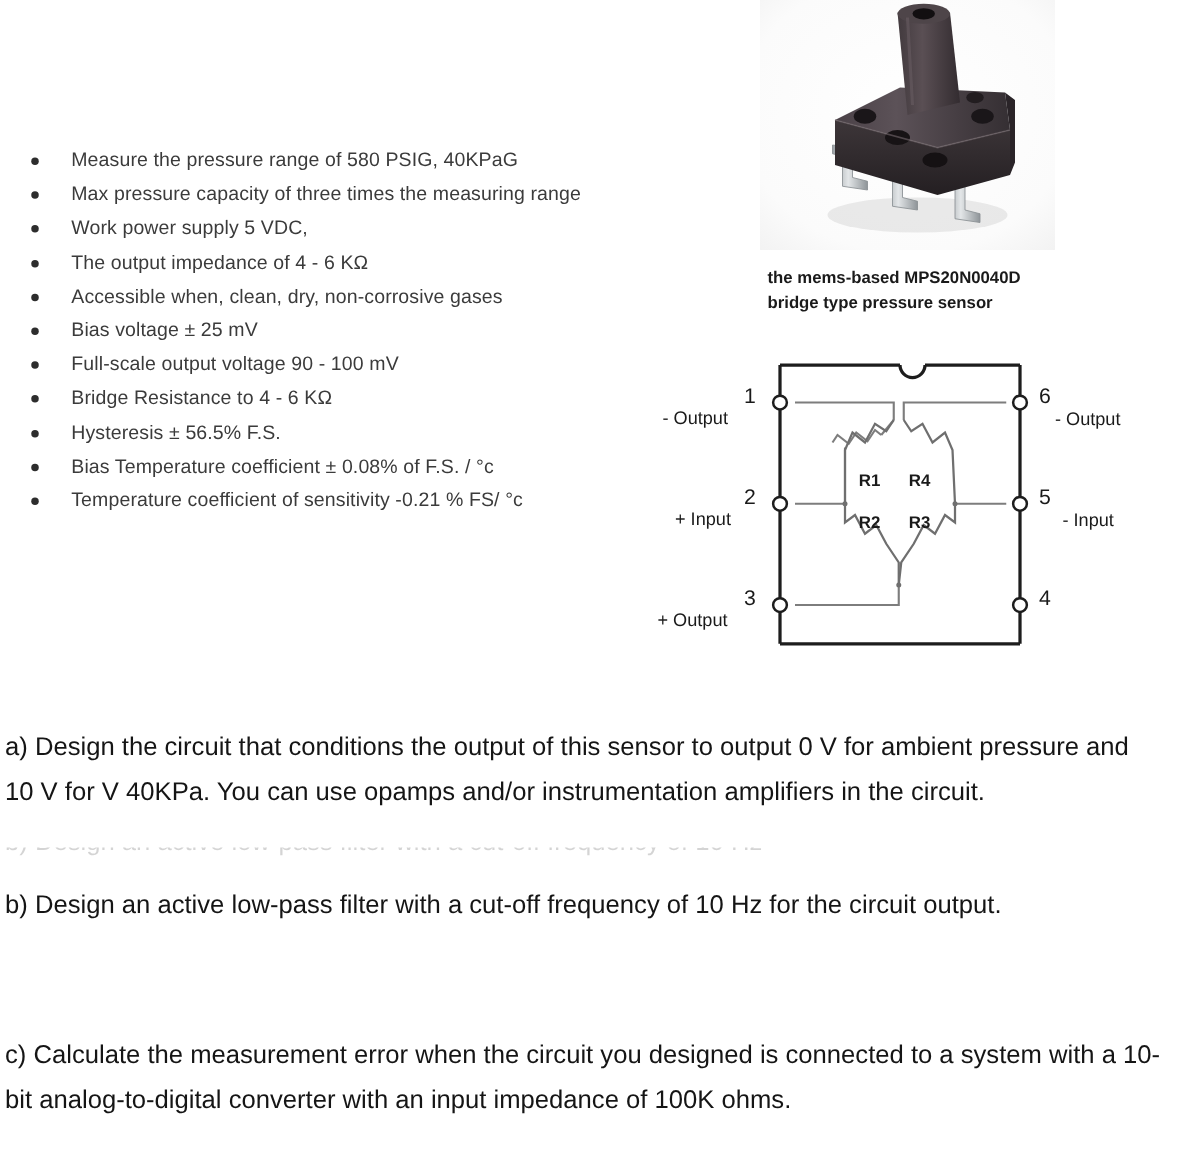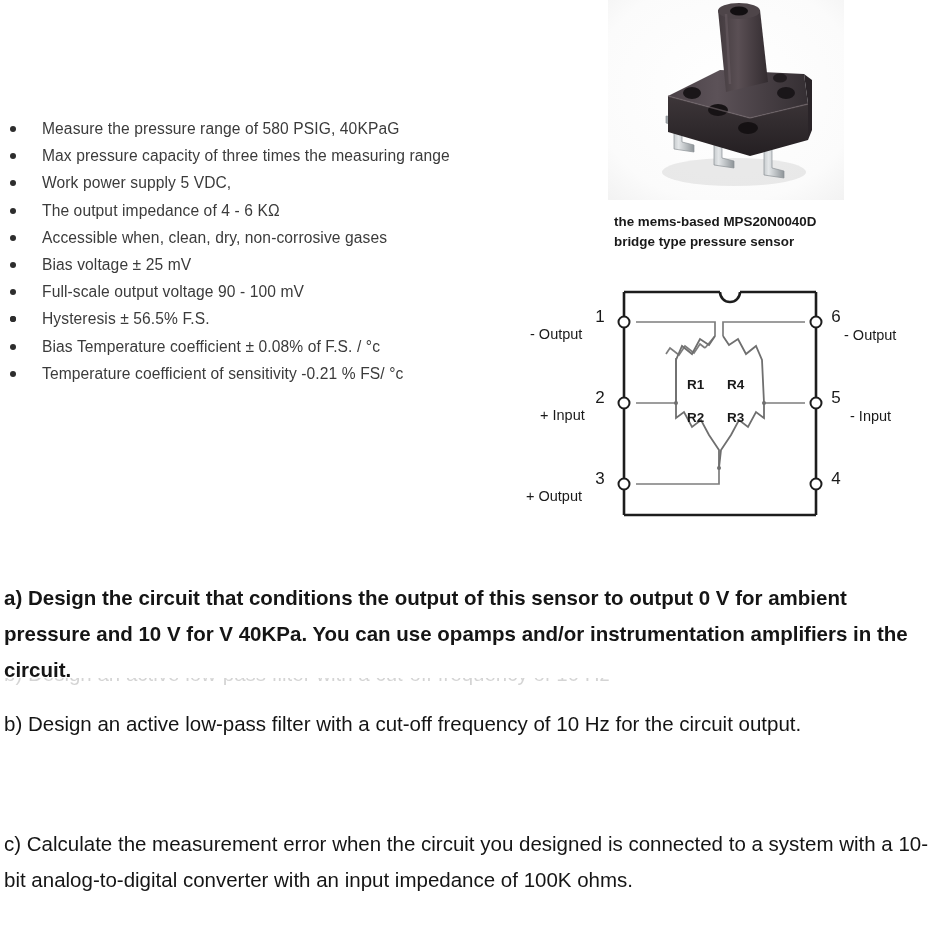--- a/index.html
+++ b/index.html
@@ -27,20 +27,21 @@
     list-style: none;
   }
   .spec-item {
     position: relative;
     padding-left: 42px;
     font-size: 15.6px;
     line-height: 27.2px;
     color: #3b3b3b;
     white-space: nowrap;
     letter-spacing: 0.1px;
+    margin-left: 15px;
   }
   .spec-bullet {
     position: absolute;
     left: 10px;
     top: 11px;
     width: 6px;
     height: 6px;
     border-radius: 50%;
     background: #2d2d2d;
   }
@@ -78,21 +79,21 @@
 
   
   .question {
     position: absolute;
     left: 4px;
     font-size: 20.5px;
     line-height: 36px;
     color: #151515;
     font-family: "Liberation Sans", sans-serif;
   }
-  .q-a { top: 580px; width: 908px; font-weight: bold; }
+  .q-a { top: 580px; width: 908px; }
   .q-b { top: 706px; width: 936px; }
   .q-c { top: 826px; width: 944px; }
 
   
   .clipped-line {
     position: absolute;
     left: 4px;
     top: 678px;
     width: 620px;
     height: 14px;
@@ -132,20 +133,21 @@
   <li class="spec-item">
     <span class="spec-bullet"></span>
     <span>Bias voltage ± 25 mV</span>
   </li>
   <li class="spec-item">
     <span class="spec-bullet"></span>
     <span>Full-scale output voltage 90 - 100 mV</span>
   </li>
   <li class="spec-item">
     <span class="spec-bullet"></span>
+    <span>Bridge Resistance to 4 - 6 KΩ</span>
   </li>
   <li class="spec-item">
     <span class="spec-bullet"></span>
     <span>Hysteresis ± 56.5% F.S.</span>
   </li>
   <li class="spec-item">
     <span class="spec-bullet"></span>
     <span>Bias Temperature coefficient ± 0.08% of F.S. / °c</span>
   </li>
   <li class="spec-item">

